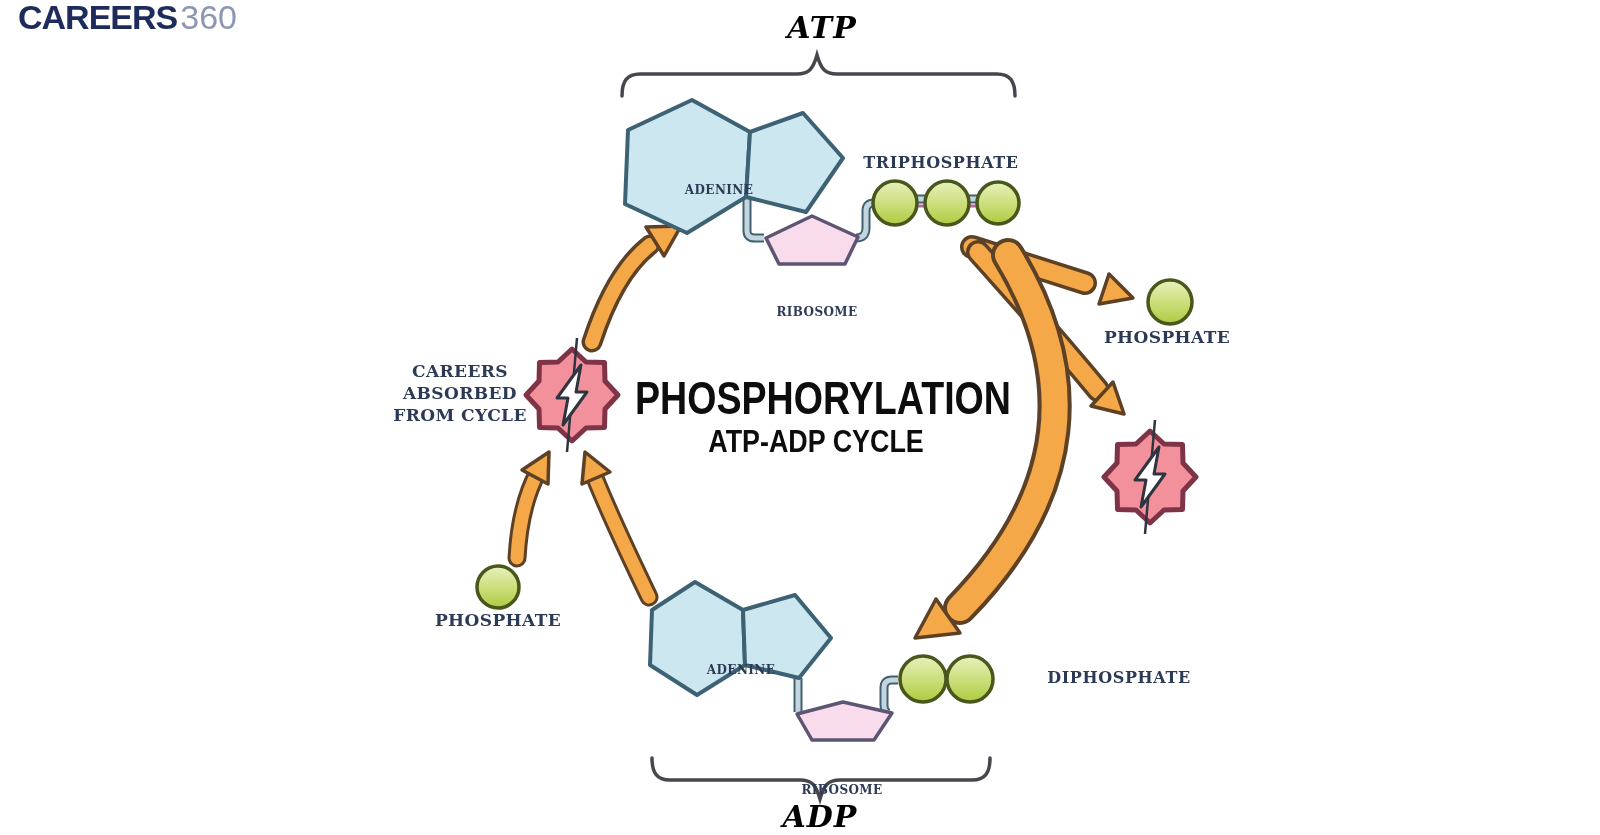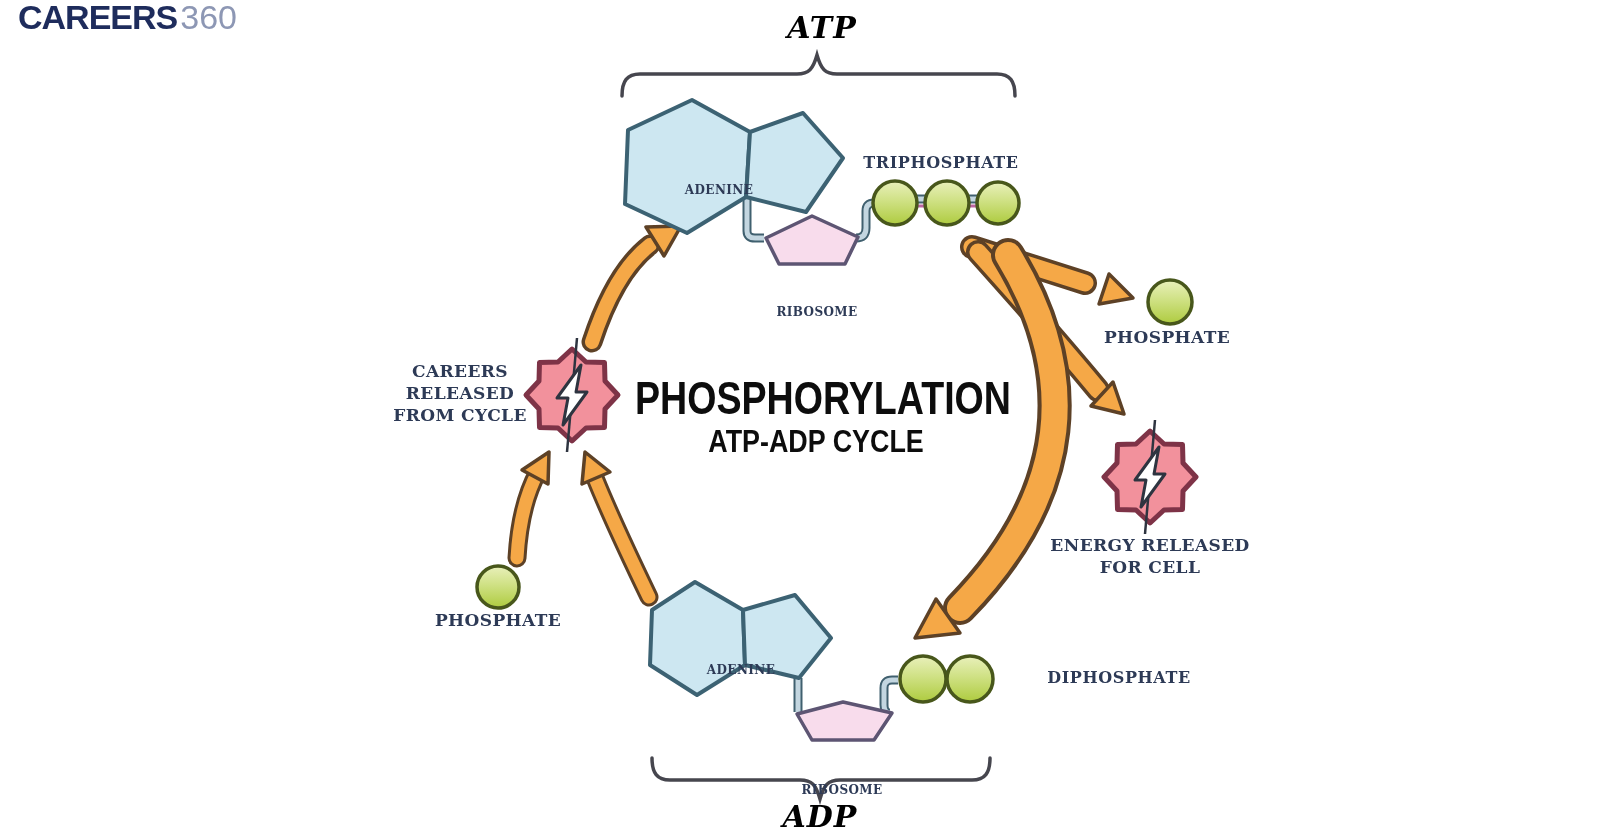--- a/index.html
+++ b/index.html
@@ -154,29 +154,25 @@
   <div class="lbl lbl-big" style="left:822px; top:27px;">ATP</div>
   <div class="lbl lbl-part" style="left:719px; top:158px;">ADENINE</div>
   <div class="lbl lbl-chain" style="left:941px; top:163px;">TRIPHOSPHATE</div>
   <div class="lbl lbl-part" style="left:817px; top:280px;">RIBOSOME</div>
 
   <div class="title-main" style="left:823px; top:397px;">PHOSPHORYLATION</div>
   <div class="title-sub" style="left:816px; top:441px;">ATP-ADP CYCLE</div>
 
   <div class="lbl lbl-energy" style="left:460px; top:394px;">
     <div>CAREERS</div>
-    <div>RELEASED</div>
+    <div>ABSORBED</div>
     <div>FROM CYCLE</div>
   </div>
   <div class="lbl lbl-phos" style="left:498px; top:620px;">PHOSPHATE</div>
 
   <div class="lbl lbl-phos" style="left:1167px; top:337px;">PHOSPHATE</div>
-  <div class="lbl lbl-energy" style="left:1150px; top:557px;">
-    <div>ENERGY RELEASED</div>
-    <div>FOR CELL</div>
-  </div>
 
   <div class="lbl lbl-part" style="left:741px; top:638px;">ADENINE</div>
   <div class="lbl lbl-chain" style="left:1119px; top:678px;">DIPHOSPHATE</div>
   <div class="lbl lbl-part" style="left:842px; top:758px;">RIBOSOME</div>
   <div class="lbl lbl-big" style="left:820px; top:816px;text-align:center;">ADP</div>
 
 </div>
 
 </body></html>

